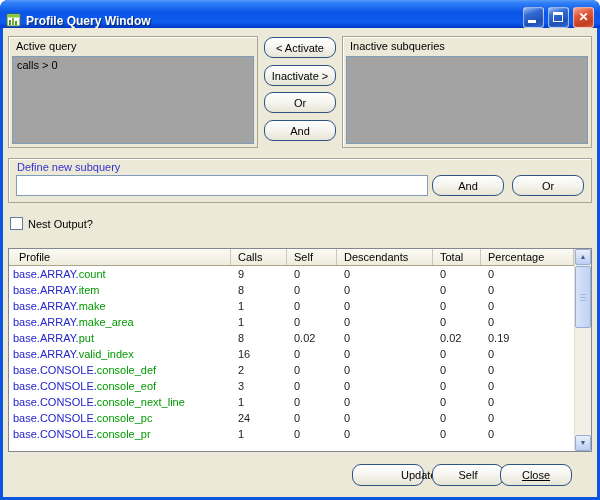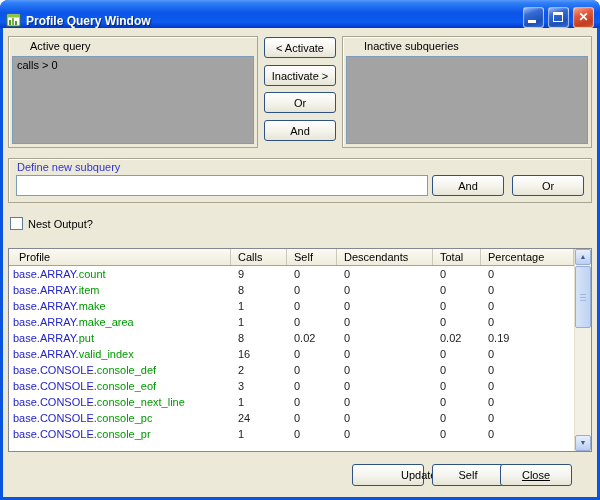--- a/index.html
+++ b/index.html
@@ -21,27 +21,27 @@
   .title{flex:1;color:#fff;font-weight:bold;font-size:12px;text-shadow:1px 1px 1px rgba(0,0,0,.55);white-space:nowrap;overflow:hidden;}
   .tb-btn{width:21px;height:21px;border:1px solid rgba(255,255,255,.55);border-radius:3px;flex:0 0 auto;position:relative;box-shadow:inset 0 0 1px rgba(255,255,255,.6);}
   .tb-btn.minb,.tb-btn.maxb{background:linear-gradient(160deg,#9CBEF5 0%,#356CD6 30%,#1E50B8 70%,#2E63CF 100%);}
   .tb-btn.closeb{background:linear-gradient(160deg,#F5A58E 0%,var(--close-red,#E4593B) 35%,#C33D1F 75%,#D4552F 100%);}
   .glyph-min{position:absolute;left:4px;bottom:4px;width:8px;height:3px;background:#fff;}
   .glyph-max{position:absolute;left:4px;top:4px;width:10px;height:10px;border:1px solid #fff;border-top:3px solid #fff;}
   .glyph-close{display:block;text-align:center;line-height:19px;color:#fff;font-size:12px;font-weight:bold;}
   .content{position:relative;height:469px;background:var(--dialog-bg,#ECE9D8);overflow:hidden;}
 
   .querybox{position:absolute;top:8px;width:250px;height:112px;border:1px solid #A9A593;box-shadow:inset 1px 1px 0 #FFFFFF;background:var(--dialog-bg,#ECE9D8);}
-  .qlbl{padding:3px 0 0 21px;height:18px;}
+  .qlbl{padding:3px 0 0 7px;height:18px;}
   .qlist{position:absolute;left:3px;right:3px;top:19px;bottom:3px;background:#a3a3a3;border:1px solid #7F9DB9;overflow:hidden;}
   .qitem{padding:2px 4px;line-height:13px;}
 
   .btn{
     position:absolute;width:72px;height:21px;
-    border:1px solid #2E5383;border-radius:3px;
+    border:1px solid #2E5383;border-radius:9px;
     background:linear-gradient(180deg,#FFFFFF 0%,#F4F3EC 55%,#E7E5D6 100%);
     font-family:"Liberation Sans",sans-serif;font-size:11px;color:#000;
     text-align:center;line-height:18px;padding:0;cursor:default;
   }
   .btn.footer{height:22px;}
 
   .frame{position:absolute;left:5px;top:130px;width:584px;height:45px;border:1px solid #A9A593;box-shadow:inset 1px 1px 0 #FFFFFF;}
   .frame-lbl{position:absolute;left:8px;top:2px;color:var(--frame-label,#3333CC);}
   .textinput{
     position:absolute;left:13px;top:147px;width:412px;height:21px;

